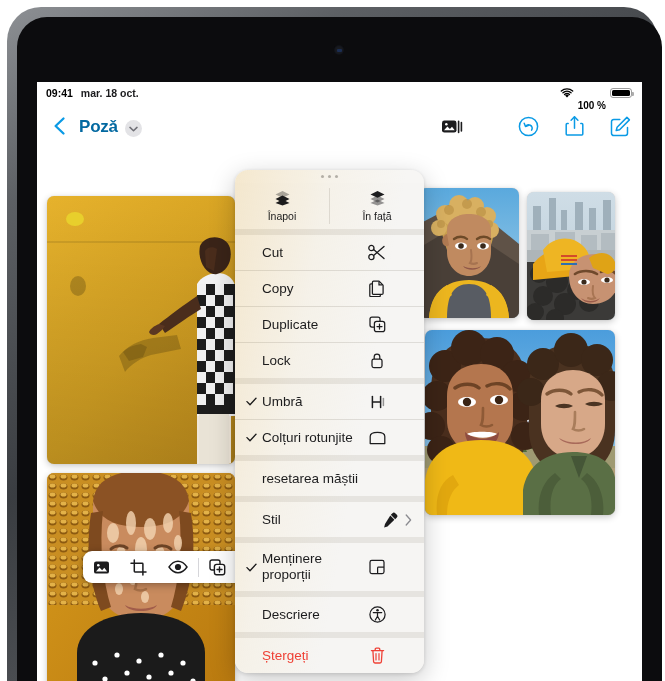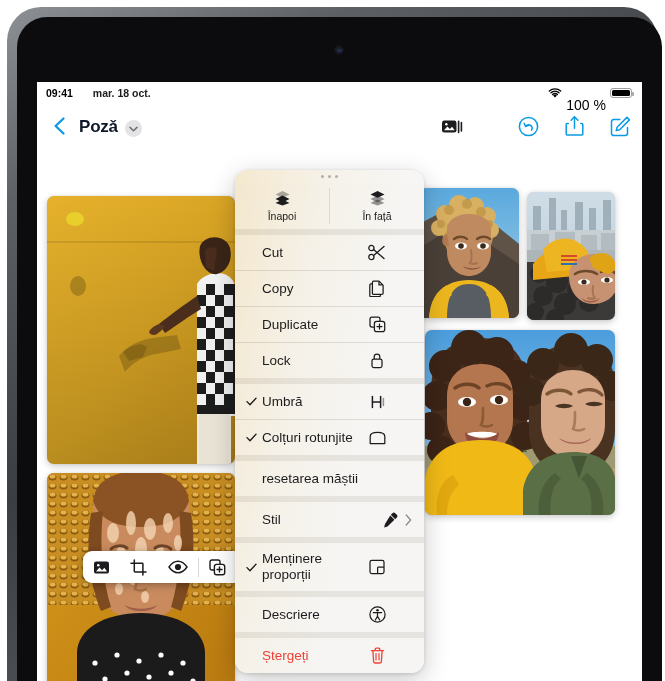--- a/index.html
+++ b/index.html
@@ -74,24 +74,24 @@
     position: absolute;
     left: 0; top: 0;
     width: 605px;
     height: 22px;
     display: flex;
     align-items: center;
     font-size: 10.5px;
     color: #000;
     font-weight: 600;
   }
-  .sb-left { position: absolute; left: 9px; display: flex; align-items: baseline; gap: 20px; }
+  .sb-left { position: absolute; left: 9px; display: flex; align-items: baseline; gap: 8px; }
   .sb-date { font-weight: 700; color: #1c1c1e; }
   .sb-right { position: absolute; right: 10px; display: flex; align-items: center; gap: 4px; }
-  .sb-pct { font-weight: 400; font-size: 14px; margin-top: 24px; }
+  .sb-pct { font-weight: 700; font-size: 10px; margin-top: 24px; }
   .wifi-ico { display:block; }
   .batt {
     position: relative;
     width: 22px; height: 10.5px;
     border: 1px solid rgba(0,0,0,.38);
     border-radius: 3px;
     box-sizing: border-box;
   }
   .batt::after {
     content:""; position:absolute; right:-3px; top:3px;
@@ -110,21 +110,21 @@
     width: 605px;
     height: 44px;
   }
   #nav-back {
     position: absolute; left: 12px; top: 10px;
     width: 22px; height: 24px;
     cursor: pointer;
   }
   #nav-title {
     position: absolute; left: 42px; top: 13px;
-    font-size: 17px; font-weight: 700; color: #0f172a;
+    font-size: 17px; font-weight: 700; color: #0369a1;
     letter-spacing: -0.2px;
   }
   #nav-chevron {
     position: absolute; left: 88px; top: 16px;
     width: 17px; height: 17px;
     border-radius: 50%;
     background: #e3e3e6;
     display: flex; align-items: center; justify-content: center;
     cursor: pointer;
   }

